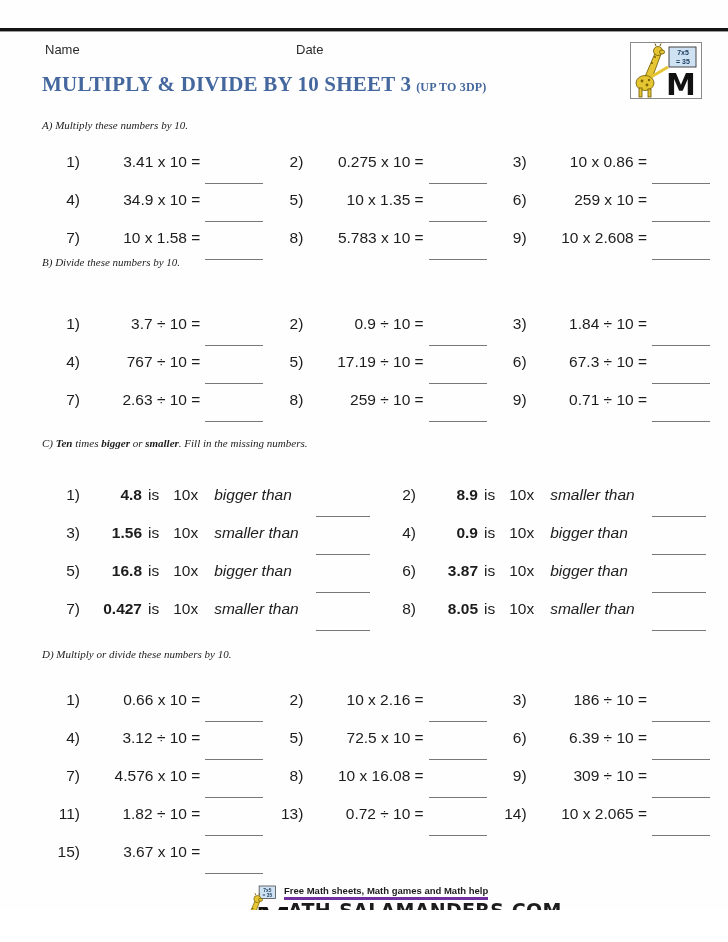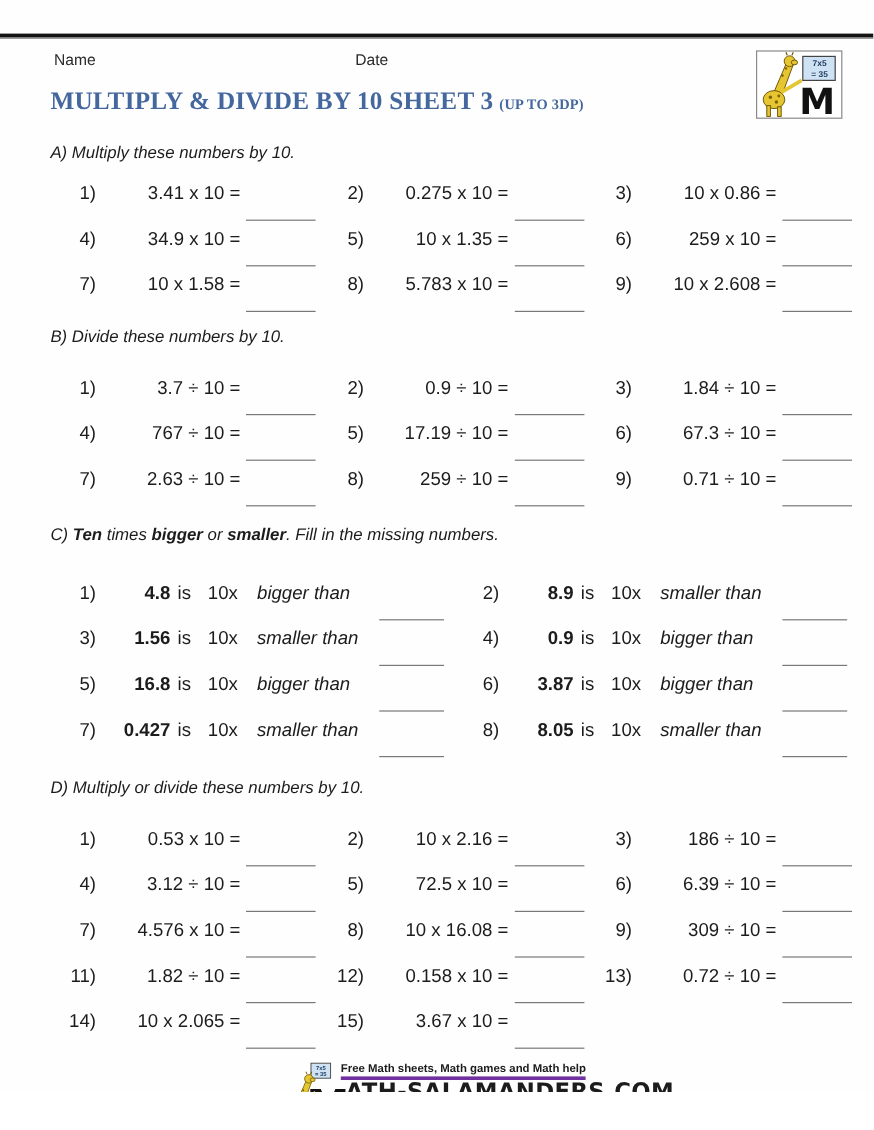--- a/index.html
+++ b/index.html
@@ -10,21 +10,21 @@
   .topline { position:absolute; top:28px; left:0; width:728px; height:3px;
     background:#141414; border-bottom:1px solid #9a9a9a; }
   .namedate { position:absolute; top:42px; font-size:13px; color:#2a2a2a; }
   .name-label { left:45px; }
   .date-label { left:296px; }
   .logo-box { position:absolute; left:630px; top:42px; width:70px; height:55px;
     border:1px solid #8a8a8a; background:#ffffff; }
   .title { position:absolute; left:42px; top:72px; font-family:"Liberation Serif", serif;
     font-weight:bold; font-size:21px; color:#44679e; letter-spacing:0.2px; white-space:nowrap; }
   .title .suffix { font-size:12px; margin-left:5px; }
-  .sec-label { position:absolute; left:42px; font-size:14px; font-style:italic; white-space:nowrap; }
+  .sec-label { position:absolute; left:42px; font-size:11px; font-style:italic; white-space:nowrap;font-family:Liberation Serif, serif; }
   .sec-label b { font-weight:bold; }
   .grid3 { position:absolute; left:42px; width:670px; display:grid; grid-template-columns:repeat(3,1fr); }
   .grid2 { position:absolute; left:42px; width:672px; display:grid; grid-template-columns:repeat(2,1fr); }
   .prob { display:flex; align-items:center; height:38px; font-size:15.5px; padding:0 2px 0 8px; }
   .pnum { flex:none; width:30px; text-align:right; }
   .pexpr { flex:1; text-align:right; padding-right:5px; white-space:nowrap; }
   .blank { flex:none; width:58px; height:16px; border-bottom:1.4px solid #787878; transform:translateY(13px); }
   .probc { display:flex; align-items:center; height:38px; font-size:15.5px; padding:0 8px 0 12px; }
   .probc .pnum { width:26px; }
   .cval { flex:none; width:50px; text-align:right; font-weight:bold; margin-left:12px; white-space:nowrap; }
@@ -129,21 +129,21 @@
         <span class="blank"></span>
       </div>
 
       <div class="prob">
         <span class="pnum">9)</span>
         <span class="pexpr">10 x 2.608 =</span>
         <span class="blank"></span>
       </div>
     </div>
 
-  <div class="sec-label" style="top:272px">B) Divide these numbers by 10.</div>
+  <div class="sec-label" style="top:256px">B) Divide these numbers by 10.</div>
   <div class="grid3" style="top:305px">
 
       <div class="prob">
         <span class="pnum">1)</span>
         <span class="pexpr">3.7 ÷ 10 =</span>
         <span class="blank"></span>
       </div>
 
       <div class="prob">
         <span class="pnum">2)</span>
@@ -270,21 +270,21 @@
         <span class="cphrase">smaller than</span>
         <span class="blank-c"></span>
       </div>
     </div>
 
   <div class="sec-label" style="top:648px">D) Multiply or divide these numbers by 10.</div>
   <div class="grid3" style="top:681px">
 
       <div class="prob">
         <span class="pnum">1)</span>
-        <span class="pexpr">0.53 x 10 =</span>
+        <span class="pexpr">0.66 x 10 =</span>
         <span class="blank"></span>
       </div>
 
       <div class="prob">
         <span class="pnum">2)</span>
         <span class="pexpr">10 x 2.16 =</span>
         <span class="blank"></span>
       </div>
 
       <div class="prob">
@@ -329,25 +329,20 @@
         <span class="blank"></span>
       </div>
 
 
       <div class="prob">
         <span class="pnum">11)</span>
         <span class="pexpr">1.82 ÷ 10 =</span>
         <span class="blank"></span>
       </div>
 
-      <div class="prob">
-        <span class="pnum">12)</span>
-        <span class="pexpr">0.158 x 10 =</span>
-        <span class="blank"></span>
-      </div>
 
       <div class="prob">
         <span class="pnum">13)</span>
         <span class="pexpr">0.72 ÷ 10 =</span>
         <span class="blank"></span>
       </div>
 
       <div class="prob">
         <span class="pnum">14)</span>
         <span class="pexpr">10 x 2.065 =</span>

